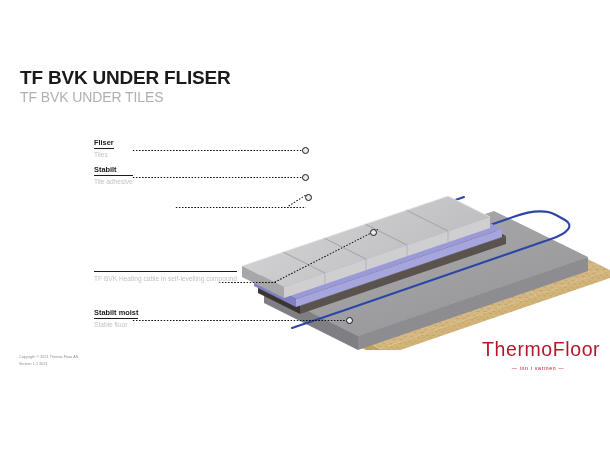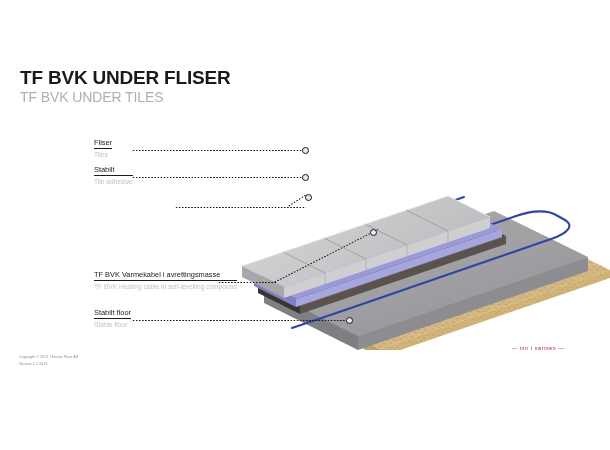--- a/index.html
+++ b/index.html
@@ -19,21 +19,21 @@
     letter-spacing:-0.2px;line-height:1.05;margin:0;
   }
   .title-en{
     font-size:14px;font-weight:normal;color:#b0b0b0;
     letter-spacing:-0.1px;line-height:1.1;margin:2px 0 0 0;
   }
 
   
   .label{position:absolute;}
   .label .lab-no{
-    font-size:7.4px;font-weight:normal;color:#1a1a1a;
+    font-size:7.4px;font-weight:bold;color:#1a1a1a;
     white-space:nowrap;line-height:1.15;
     padding-bottom:0;
   }
   .label .lab-en{
     font-size:6.6px;font-weight:normal;color:#c2c2c2;
     white-space:nowrap;line-height:1.2;margin-top:2.5px;
   }
   .underline{
     height:1px;background:#1a1a1a;width:100%;
   }
@@ -190,33 +190,33 @@
   </div>
 
   <div class="label" style="left:94px;top:166px;">
     <div class="lab-no">Stabilt</div>
     <div class="underline"></div>
     <div class="lab-en">Tile adhesive</div>
   </div>
 
 
   <div class="label" style="left:94px;top:271px;">
-    <div class="lab-no">TF BVK Varmekabel i avrettingsmasse</div>
     <div class="underline"></div>
     <div class="lab-en">TF BVK Heating cable in self-levelling compound</div>
   </div>
 
   <div class="label" style="left:94px;top:309px;">
-    <div class="lab-no">Stabilt floor</div>
+    <div class="lab-no">Stabilt moist</div>
     <div class="underline"></div>
     <div class="lab-en">Stable floor</div>
   </div>
 
   <div class="copyright">
     <div>Copyright © 2021 Thermo Floor AS</div>
     <div>Version 1.1 2021</div>
   </div>
 
   <div class="logo">
+    <div class="logo-name">ThermoFloor</div>
     <div class="logo-tag">— inn i varmen —</div>
   </div>
 
 </div>
 
 </body></html>

